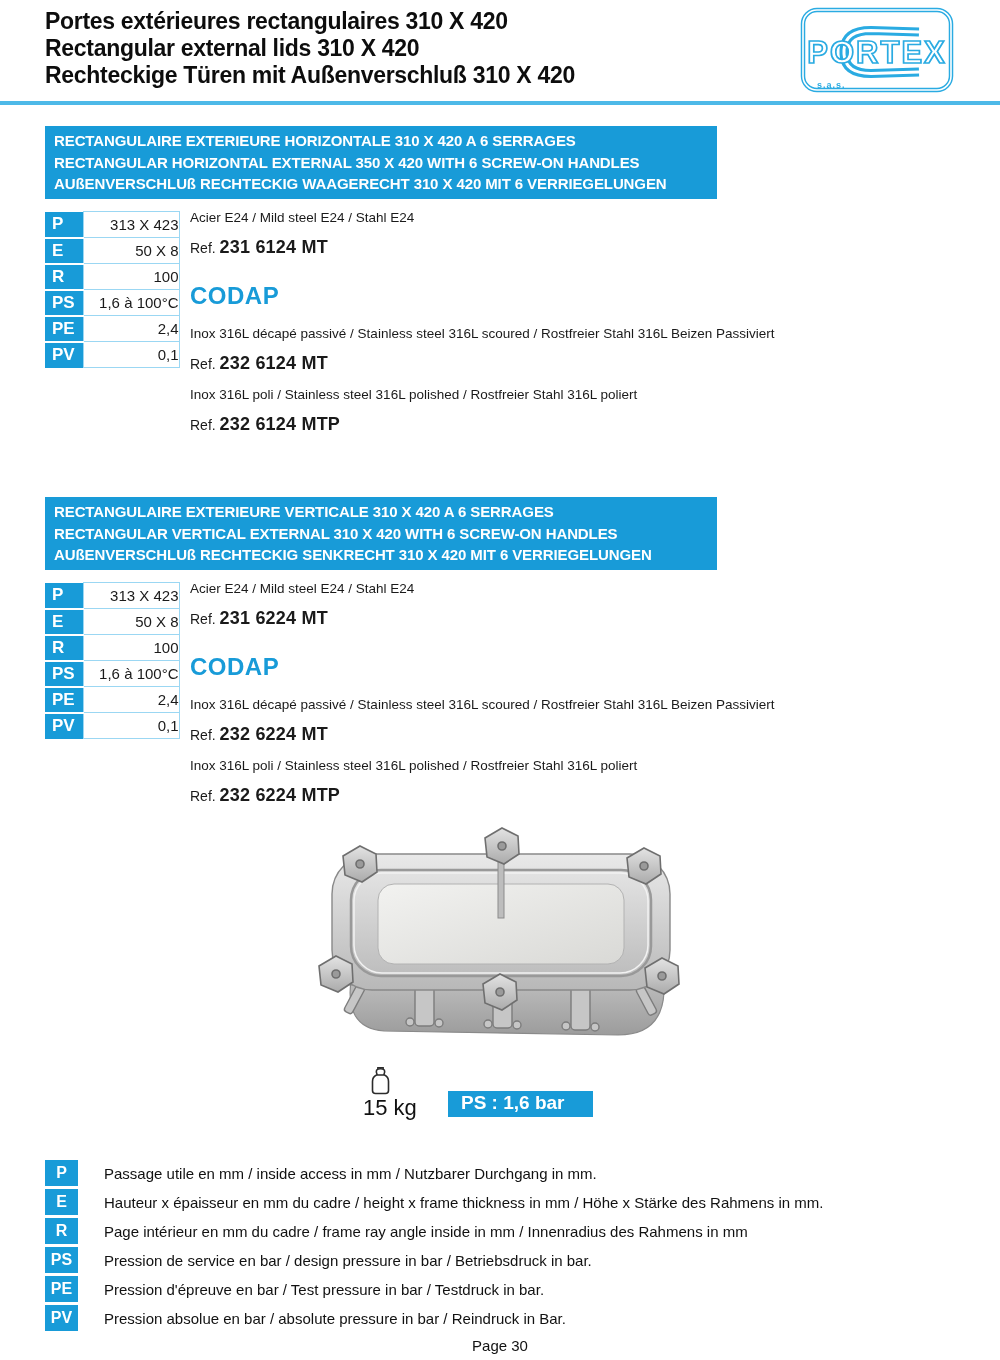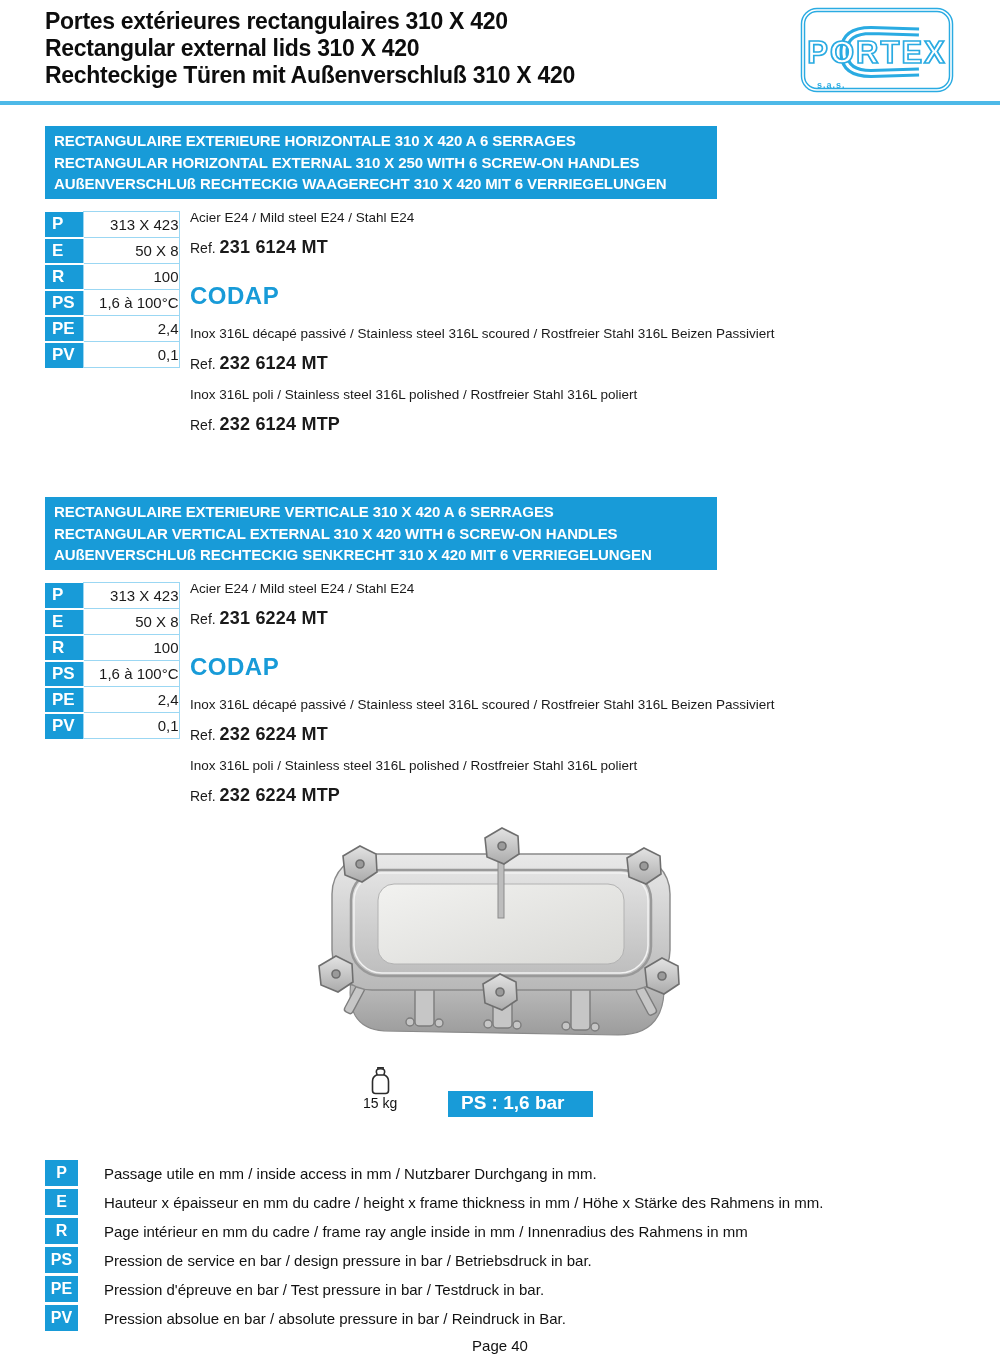--- a/index.html
+++ b/index.html
@@ -35,21 +35,21 @@
   .textcol{position:absolute;left:190px;top:84px;width:620px;}
   .mat-desc{font-size:13.5px;line-height:16px;color:#1a1a1a;}
   .ref-line{margin-top:11px;font-size:14px;color:#1a1a1a;}
   .ref-num{font-weight:bold;font-size:18px;letter-spacing:0.2px;}
   .codap{margin-top:24px;margin-bottom:16px;color:var(--accent-blue);font-weight:bold;font-size:24px;letter-spacing:0.5px;}
   .mat-gap{margin-top:13px;}
 
   
   .photo-wrap{position:absolute;left:306px;top:824px;width:388px;height:244px;}
   .weight-icon{position:absolute;left:368px;top:1066px;width:25px;height:29px;}
-  .weight-label{position:absolute;left:363px;top:1095px;font-size:14px;color:#111;}
+  .weight-label{position:absolute;left:363px;top:1095px;font-size:22px;color:#111;}
   .pressure-badge{position:absolute;left:448px;top:1091px;background:var(--accent-blue);color:#fff;
                   font-weight:bold;font-size:19px;padding:1px 28px 3px 13px;}
 
   
   .legend{position:absolute;left:45px;top:1160px;width:920px;}
   .legend-row{display:flex;align-items:center;margin-bottom:3px;height:26px;}
   .legend-key{width:33px;height:26px;background:var(--accent-blue);color:#fff;font-weight:bold;
               font-size:16px;display:flex;align-items:center;justify-content:center;flex:0 0 33px;}
   .legend-text{margin-left:26px;font-size:15px;color:#111;}
 
@@ -75,21 +75,21 @@
       <text x="78" y="60" text-anchor="middle" font-family="Liberation Sans, sans-serif" font-size="31" font-weight="bold" letter-spacing="2" fill="#ffffff" stroke="#2aabe2" stroke-width="1.7">PORTEX</text>
       <text x="18" y="85" font-family="Liberation Sans, sans-serif" font-size="9" font-weight="bold" fill="#2aabe2" letter-spacing="1">s.a.s.</text>
     </svg>
   </div>
 
   <div class="divider"></div>
 
   <div class="section" style="top:126px;height:300px;">
     <div class="banner">
       <div class="banner-line">RECTANGULAIRE EXTERIEURE HORIZONTALE 310 X 420 A 6 SERRAGES</div>
-      <div class="banner-line">RECTANGULAR HORIZONTAL EXTERNAL 310 X 250 WITH 6 SCREW-ON HANDLES</div>
+      <div class="banner-line">RECTANGULAR HORIZONTAL EXTERNAL 350 X 420 WITH 6 SCREW-ON HANDLES</div>
       <div class="banner-line">AUßENVERSCHLUß RECHTECKIG WAAGERECHT 310 X 420 MIT 6 VERRIEGELUNGEN</div>
     </div>
 
     <table class="spec">
       <tbody>
           <tr>
         <td class="key">P</td>
         <td class="val">313 X 423</td>
           </tr>
       <tr>
@@ -280,15 +280,15 @@
     <div class="legend-row">
       <div class="legend-key">PE</div>
       <div class="legend-text">Pression d'épreuve en bar / Test pressure in bar / Testdruck in bar.</div>
     </div>
     <div class="legend-row">
       <div class="legend-key">PV</div>
       <div class="legend-text">Pression absolue en bar / absolute pressure in bar / Reindruck in Bar.</div>
     </div>
   </div>
 
-  <div class="page-footer">Page 40</div>
+  <div class="page-footer">Page 30</div>
 
 </div>
 
 </body></html>

